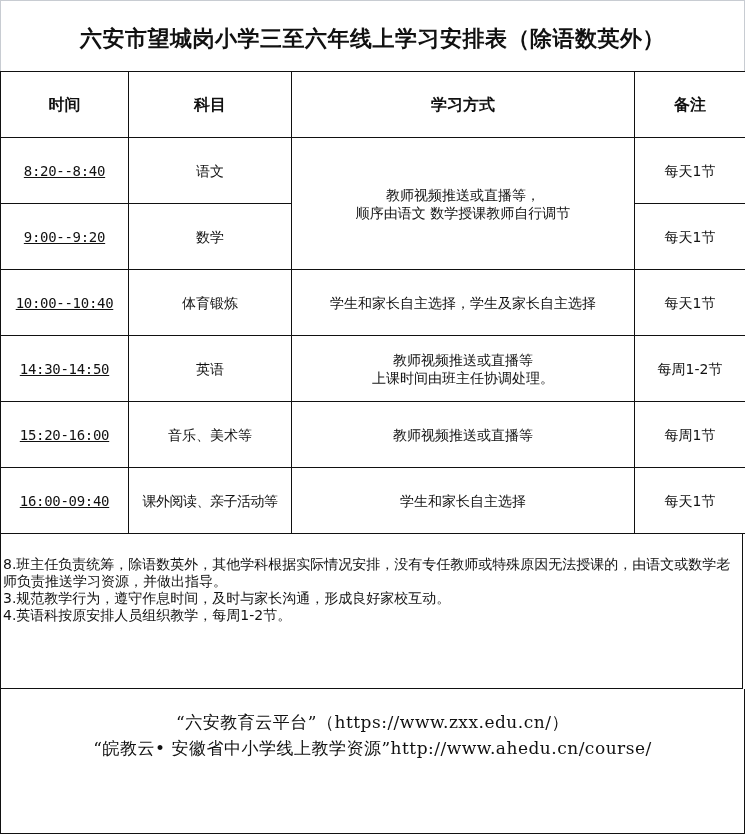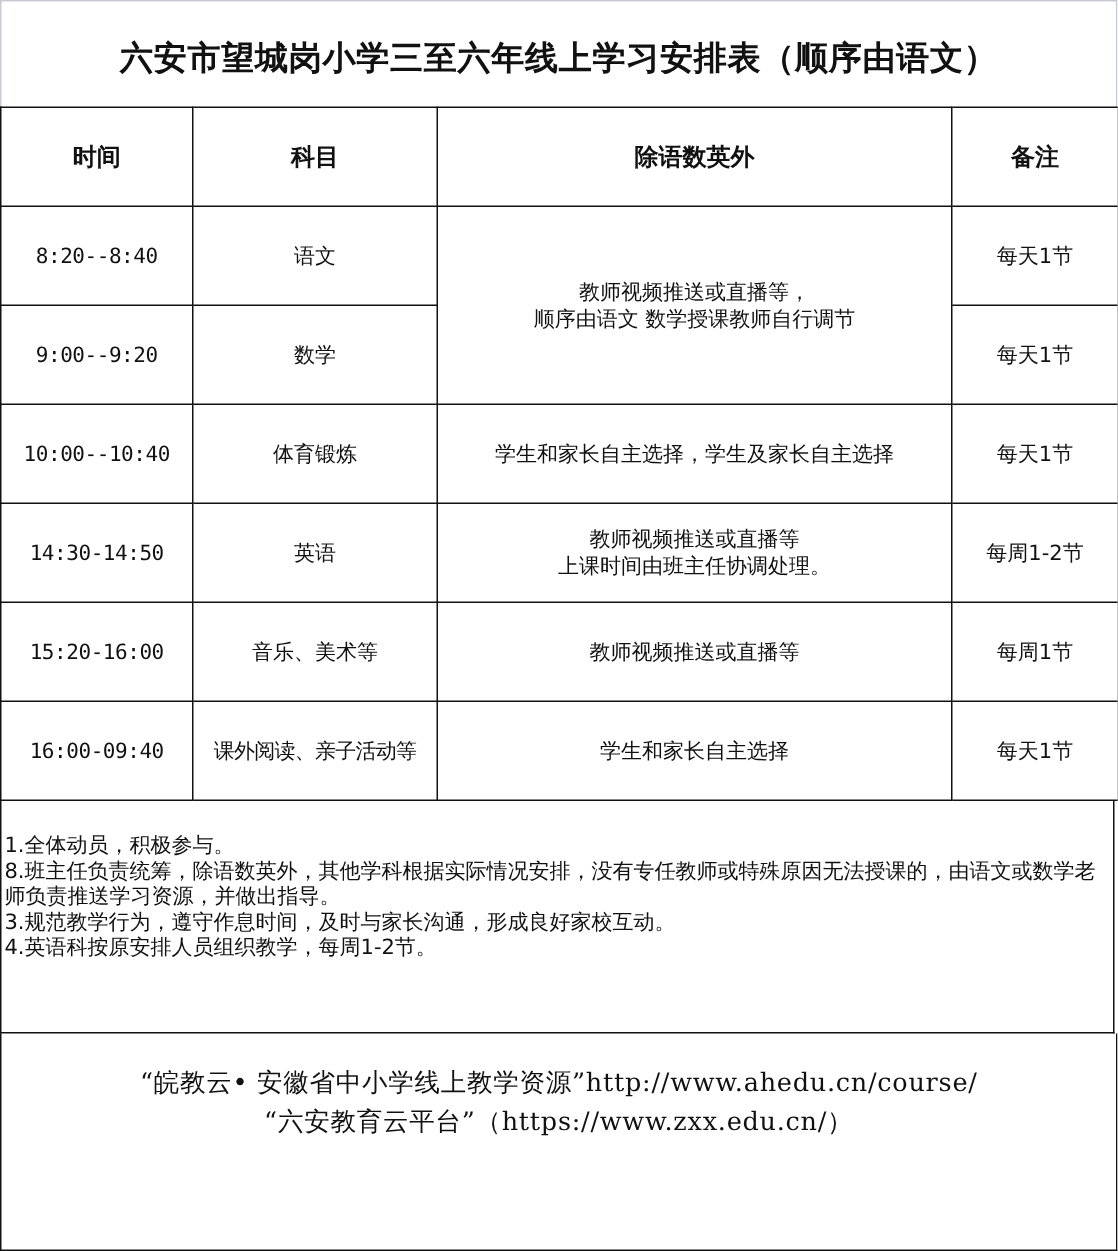--- a/index.html
+++ b/index.html
@@ -10,55 +10,55 @@
                display:flex; align-items:center; justify-content:center; }
   .title { font-family:"DejaVu Serif","Liberation Serif",serif; font-size:22px; font-weight:bold;
            letter-spacing:0.5px; color:#111; margin-top:4px; }
   table.sched { position:absolute; left:0; top:71px; border-collapse:collapse; table-layout:fixed;
                 width:745px; }
   table.sched td, table.sched th { border:1.5px solid #111; text-align:center; vertical-align:middle;
                 padding:0; font-size:14px; font-weight:normal; line-height:18px; }
   table.sched th { height:65px; font-size:16px; font-weight:bold;
                    font-family:"DejaVu Sans","Liberation Sans",sans-serif; }
   table.sched td { height:65px; }
-  .time { font-family:"DejaVu Sans Mono","Liberation Mono",monospace; font-size:13px; letter-spacing:-0.3px; }
+  .time { font-family:"DejaVu Sans Mono","Liberation Mono",monospace; font-size:13px; letter-spacing:-0.3px;text-decoration:underline; }
   .subject-long { font-size:14px; letter-spacing:-0.5px; white-space:nowrap;margin-left:28px; }
   .method-line { display:block; }
   .notes-box { position:absolute; left:0; top:534px; width:743px; height:155px;
                border-left:1.5px solid #111; border-right:1.5px solid #111; border-bottom:1.5px solid #111;
                box-sizing:border-box; padding:22px 2px 0 2px; font-size:14px; line-height:17px; }
   .notes-box div { white-space:nowrap; }
   .notes-box .wrap { white-space:normal; }
   .res-box { position:absolute; left:0; top:689px; width:745px; height:145px;
              border:1.5px solid #111; border-top:none; box-sizing:border-box;
              text-align:center; padding-top:20px; }
   .res-title { font-family:"DejaVu Serif","Liberation Serif",serif; font-weight:bold; font-size:17px;
                letter-spacing:3px; line-height:26px; }
   .res-line { font-family:"DejaVu Serif","Liberation Serif",serif; font-size:17px; line-height:26px;
               letter-spacing:0.5px; white-space:nowrap; }
 </style>
 </head>
 <body>
 
 <div class="title-box">
-  <div class="title">六安市望城岗小学三至六年线上学习安排表（顺序由语文）</div>
+  <div class="title">六安市望城岗小学三至六年线上学习安排表（除语数英外）</div>
 </div>
 
 <table class="sched">
   <colgroup>
     <col style="width:128px">
     <col style="width:163px">
     <col style="width:343px">
     <col style="width:111px">
   </colgroup>
   <tbody>
       <tr>
     <th>时间</th>
     <th>科目</th>
-    <th>除语数英外</th>
+    <th>学习方式</th>
     <th>备注</th>
   </tr>
   <tr>
     <td class="time">8:20--8:40</td>
     <td>语文</td>
     <td rowspan="2">
       <span class="method-line">教师视频推送或直播等，</span>
       <span class="method-line">顺序由语文 数学授课教师自行调节</span>
     </td>
     <td>每天1节</td>
@@ -98,22 +98,21 @@
     <td class="subject-long">课外阅读、亲子活动等</td>
     <td>
       <span class="method-line">学生和家长自主选择</span>
     </td>
     <td>每天1节</td>
   </tr>
 </tbody>
   </table>
 
 <div class="notes-box">
-  <div>1.全体动员，积极参与。</div>
   <div class="wrap">8.班主任负责统筹，除语数英外，其他学科根据实际情况安排，没有专任教师或特殊原因无法授课的，由语文或数学老师负责推送学习资源，并做出指导。</div>
   <div>3.规范教学行为，遵守作息时间，及时与家长沟通，形成良好家校互动。</div>
   <div>4.英语科按原安排人员组织教学，每周1-2节。</div>
 </div>
 
 <div class="res-box">
+  <div class="res-line">“六安教育云平台”（https://www.zxx.edu.cn/）</div>
   <div class="res-line">“皖教云• 安徽省中小学线上教学资源”http://www.ahedu.cn/course/</div>
-  <div class="res-line">“六安教育云平台”（https://www.zxx.edu.cn/）</div>
 </div>
 
 </body></html>

